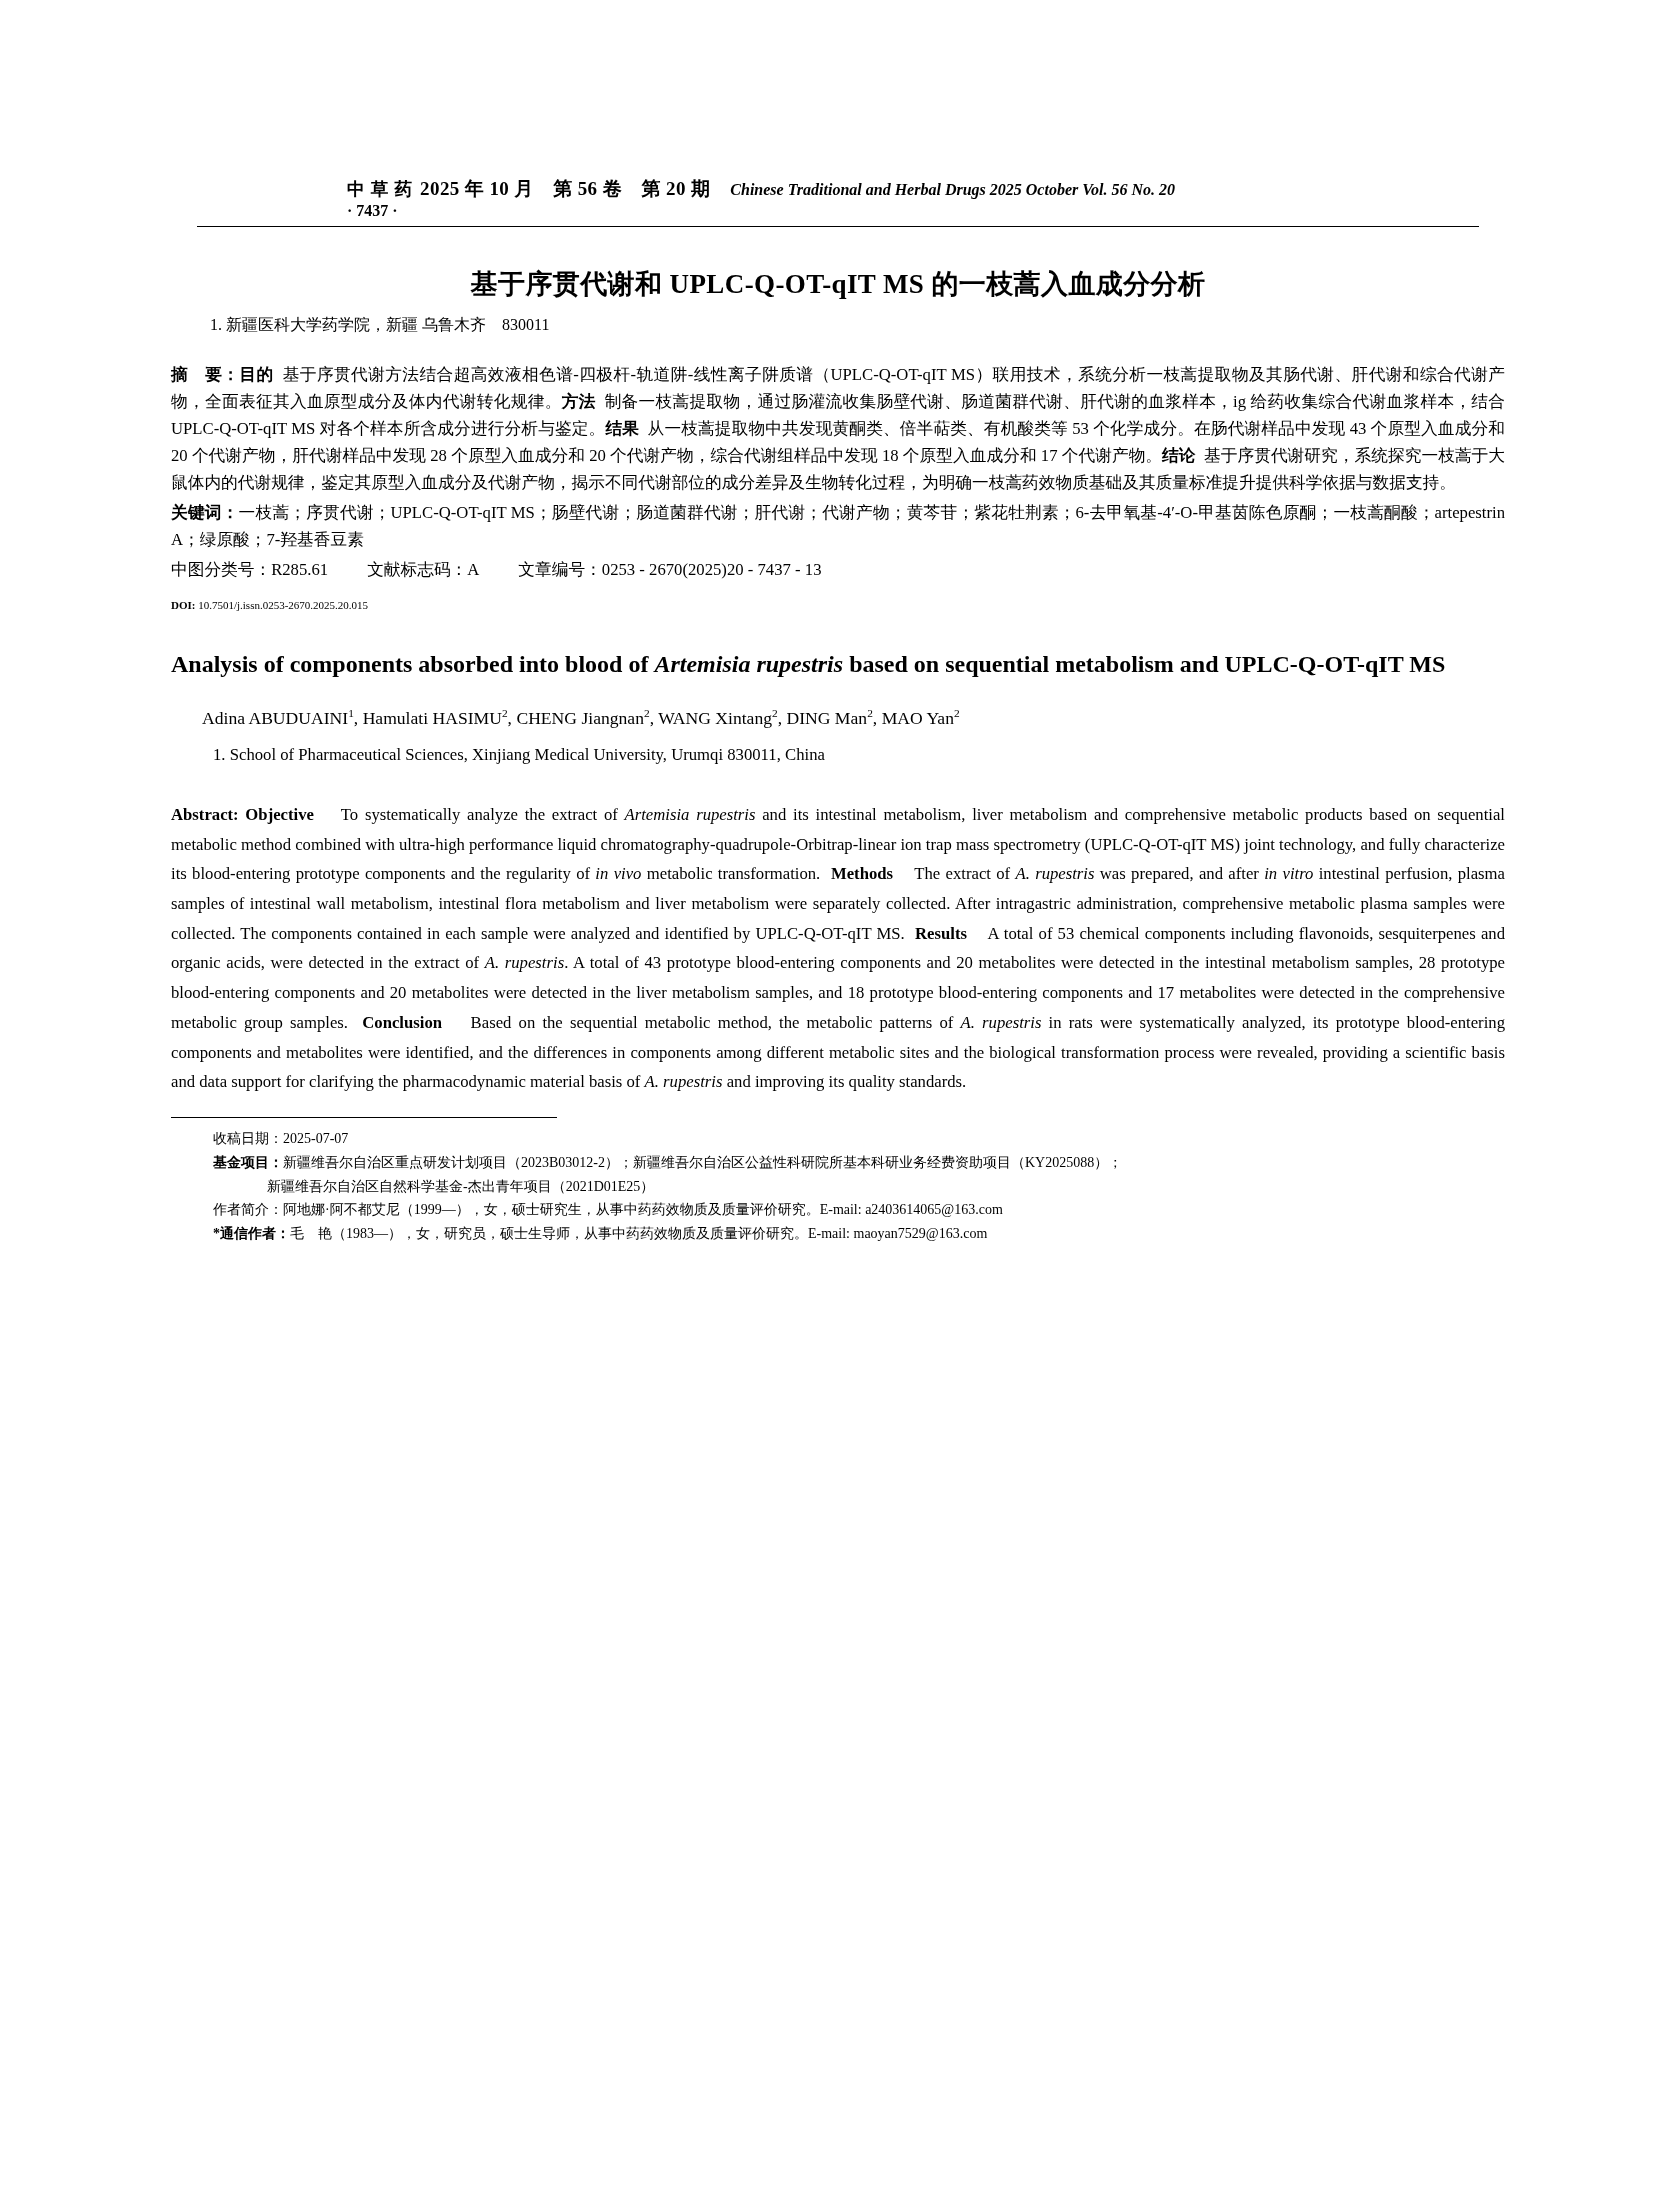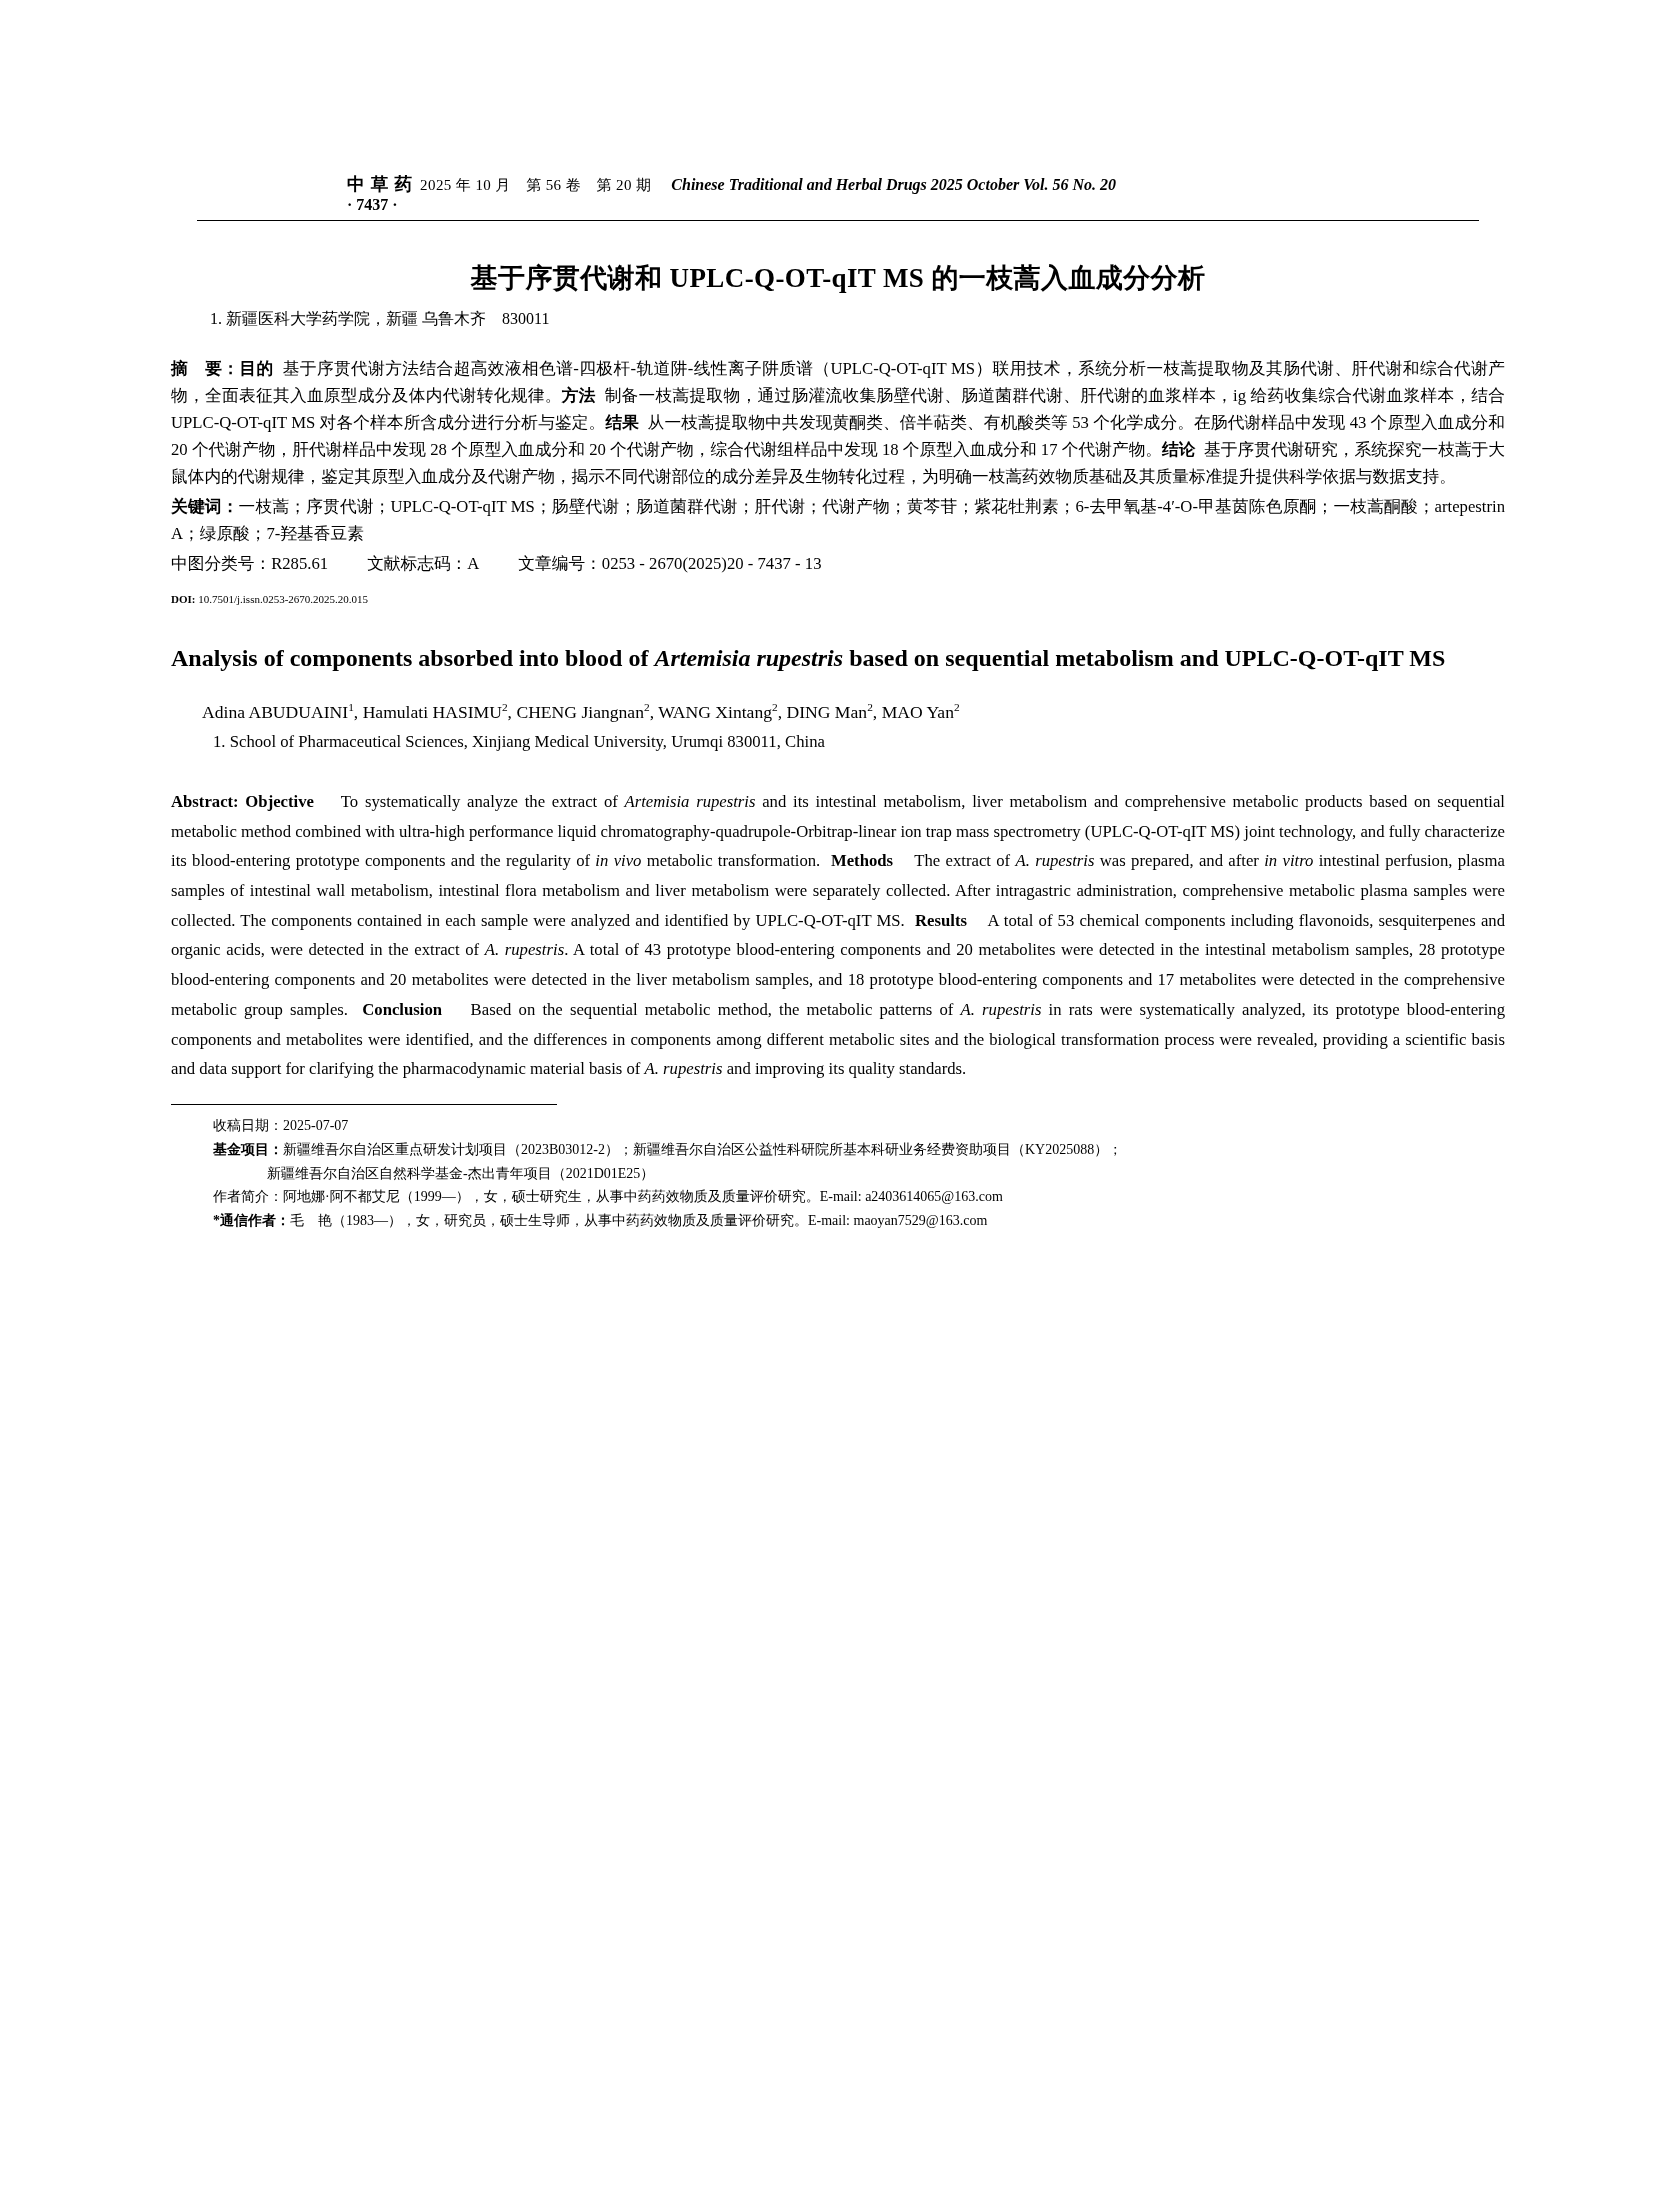--- a/index.html
+++ b/index.html
@@ -43,22 +43,22 @@
     gap: 7px;
     white-space: nowrap;
   }
   .journal-cn {
     font-family: "Liberation Serif", serif;
     font-weight: bold;
     font-size: 17.6px;
     letter-spacing: 0.9px;
   }
   .issue-cn {
-    font-weight: normal;
-    font-size: 15px;
+    font-weight: bold;
+    font-size: 19px;
     letter-spacing: 0.4px;
     margin-top: 44px;
   }
   .journal-en {
     font-style: italic;
     font-weight: bold;
     font-size: 16px;
     margin-left: 13px;
     white-space: nowrap;
   }
@@ -135,21 +135,21 @@
     text-align: justify;
   }
   .title-en i { font-style: italic; }
   .authors-en {
     margin-top: 27px;
     padding-left: 31px;
     font-size: 17.6px;
   }
   .authors-en sup { font-size: 11.4px; vertical-align: super; }
   .affil-en {
-    margin-top: 5px;
+    margin-top: 12px;
     padding-left: 42px;
     font-size: 16.7px;
     line-height: 1.62;
   }
   .affil-en .hang { padding-left: 17.6px; }
 
   
   .abstract-en {
     margin-top: 32px;
     font-size: 16.7px;

